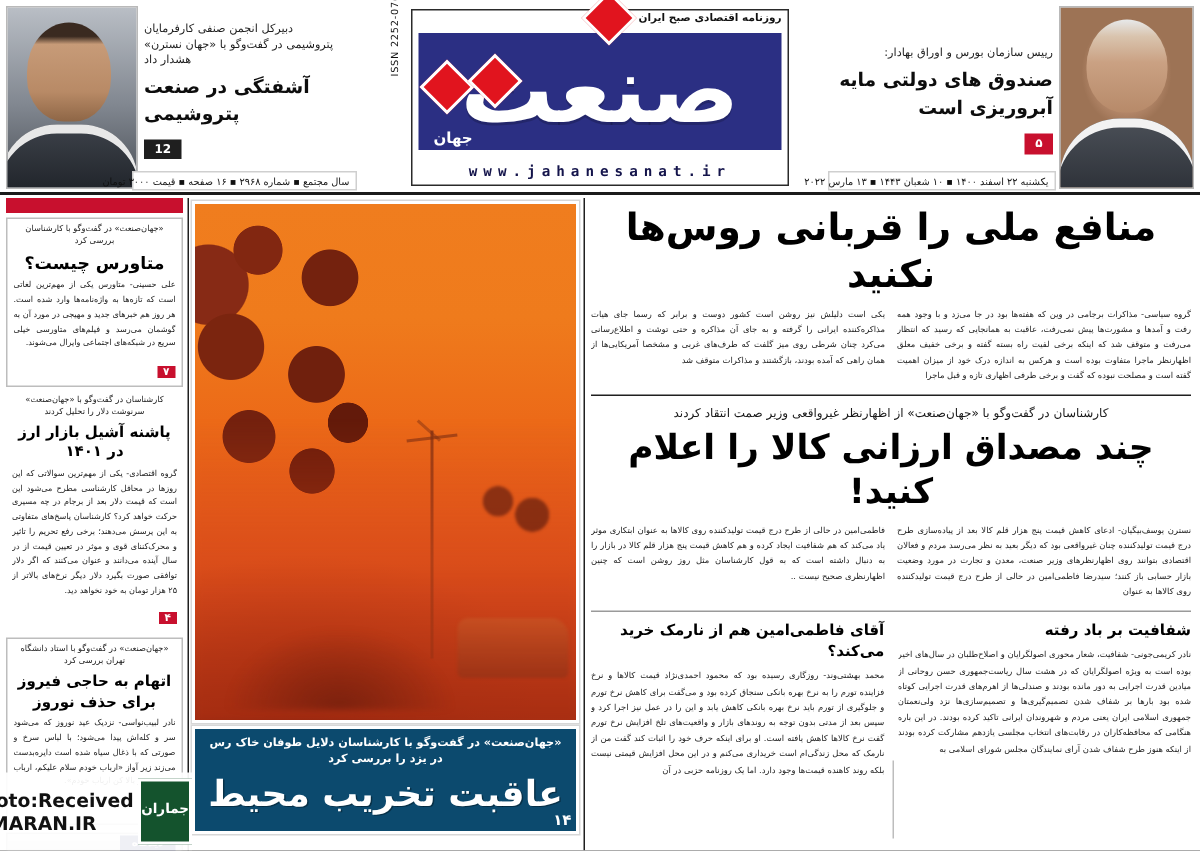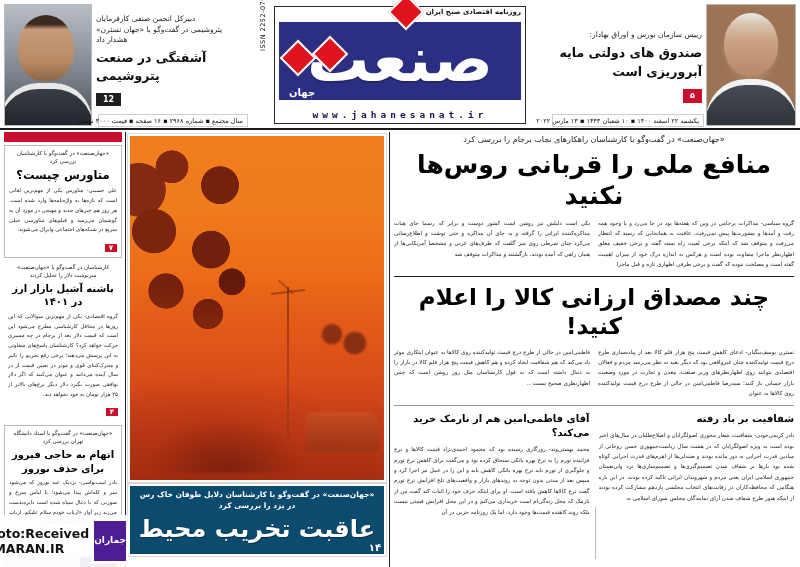--- a/index.html
+++ b/index.html
@@ -216,21 +216,21 @@
     height: 13px;
     line-height: 13px;
     font-size: 6.5px;
     color: #111;
     white-space: nowrap;
     border: 1px solid #cfcfcf;
     padding: 0 4px;
     box-sizing: border-box;
     background: #fff;
   }
-  .infobar.left  { left: 98px;  width: 150px; text-align: right; }
+  .infobar.left  { left: 88px;  width: 150px; text-align: right; }
   .infobar.right { right: 96px; width: 152px; text-align: right; }
 
   
   #body {
     position: absolute;
     top: 132px; left: 0;
     width: 800px; height: 435px;
   }
 
   
@@ -515,21 +515,21 @@
     width: 128px; height: 52px;
     background: rgba(255,255,255,0.93);
     display: flex;
     align-items: center;
     gap: 3px;
     padding-left: 2px;
     box-sizing: border-box;
   }
   .wm-logo {
     width: 40px; height: 44px;
-    background: #4c1d95;
+    background: #14532d;
     color: #fff;
     font-size: 9px;
     font-weight: bold;
     display: flex;
     align-items: center;
     justify-content: center;
     text-align: center;
     line-height: 1.1;
     border: 2px solid #fff;
     box-sizing: border-box;
@@ -592,31 +592,31 @@
   </div>
 
   <div id="body">
 
     <div class="vsep v1"></div>
     <div class="vsep v2"></div>
 
     <div id="rightcol">
 
       <div class="lead">
-        <div class="lead-kicker">«جهان‌صنعت» در گفت‌وگو با کارشناسان راهکارهای نجات برجام را بررسی کرد</div>
         <div class="lead-head">منافع ملی را قربانی روس‌ها نکنید</div>
         <div class="cols2">
           <div class="col">گروه سیاسی- مذاکرات برجامی در وین که هفته‌ها بود در جا می‌زد و با وجود همه رفت و آمدها و مشورت‌ها پیش نمی‌رفت، عاقبت به همانجایی که رسید که انتظار می‌رفت و متوقف شد که اینکه برخی لفیت راه بسته گفته و برخی خفیف معلق اظهارنظر ماجرا متفاوت بوده است و هرکس به اندازه درک خود از میزان اهمیت گفته است و مصلحت نبوده که گفت و برخی طرفی اظهاری تازه و قبل ماجرا</div>
           <div class="col">یکی است دلیلش نیز روشن است کشور دوست و برابر که رسما جای هیات مذاکره‌کننده ایرانی را گرفته و به جای آن مذاکره و حتی توشت و اطلاع‌رسانی می‌کرد چنان شرطی روی میز گلفت که طرف‌های غربی و مشخصا آمریکایی‌ها از همان راهی که آمده بودند، بازگشتند و مذاکرات متوقف شد</div>
         </div>
       </div>
 
       <div class="rule"></div>
 
       <div class="lead">
+        <div class="lead-kicker">کارشناسان در گفت‌وگو با «جهان‌صنعت» از اظهارنظر غیرواقعی وزیر صمت انتقاد کردند</div>
         <div class="lead-head small">چند مصداق ارزانی کالا را اعلام کنید!</div>
         <div class="cols2">
           <div class="col">نسترن یوسف‌بیگیان- ادعای کاهش قیمت پنج هزار قلم کالا بعد از پیاده‌سازی طرح درج قیمت تولیدکننده چنان غیرواقعی بود که دیگر بعید به نظر می‌رسد مردم و فعالان اقتصادی بتوانند روی اظهارنظرهای وزیر صنعت، معدن و تجارت در مورد وضعیت بازار حسابی باز کنند؛ سیدرضا فاطمی‌امین در حالی از طرح درج قیمت تولیدکننده روی کالاها به عنوان</div>
           <div class="col">فاطمی‌امین در حالی از طرح درج قیمت تولیدکننده روی کالاها به عنوان ابتکاری موثر یاد می‌کند که هم شفافیت ایجاد کرده و هم کاهش قیمت پنج هزار قلم کالا در بازار را به دنبال داشته است که به قول کارشناسان مثل روز روشن است که چنین اظهارنظری صحیح نیست ..</div>
         </div>
       </div>
 
       <div class="rule thin"></div>
 
       <div class="twoart">

